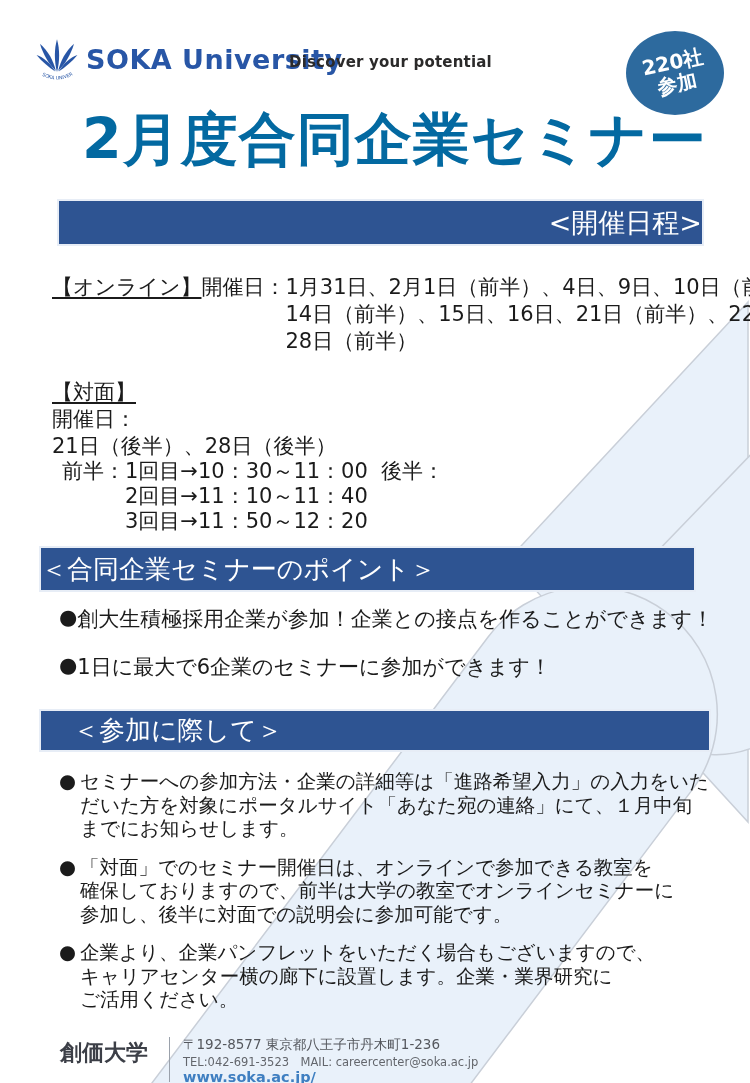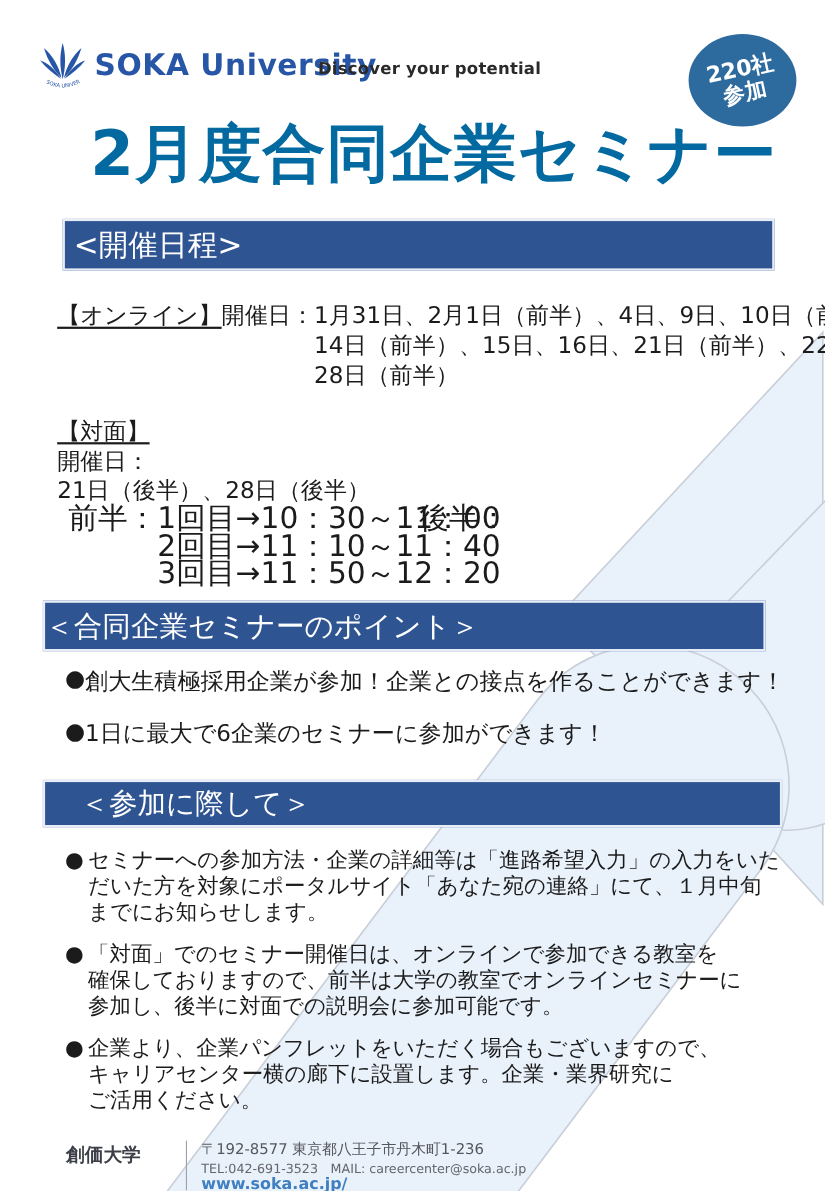--- a/index.html
+++ b/index.html
@@ -12,44 +12,44 @@
   .logo-icon{left:34px;top:38px;}
   .logo-text{left:86px;top:44px;font-size:27px;font-weight:600;letter-spacing:.5px;color:#2856a6;white-space:nowrap;}
   .tagline{left:289px;top:53px;font-size:15px;font-weight:800;color:#2b2a2a;letter-spacing:.2px;white-space:nowrap;}
   .badge{left:626px;top:31px;width:98px;height:84px;border-radius:50%;background:#2d6a9e;display:flex;align-items:center;justify-content:center;}
   .badge-inner{transform:rotate(-12deg);color:#fff;font-size:20px;line-height:1.12;font-weight:600;text-align:center;white-space:pre-line;}
 
   .main-title{left:82px;top:102px;font-size:57px;font-weight:900;letter-spacing:1px;color:#0369a1;white-space:nowrap;}
 
   
   .bar{background:#2e5492;color:#ffffff;display:flex;align-items:center;border:2px solid #e7edf6;box-sizing:border-box;white-space:nowrap;}
-  .bar1{left:57px;top:199px;width:647px;height:47px;font-size:27px;padding-left:8px;}
+  .bar1{left:57px;top:199px;width:647px;height:47px;font-size:27px;padding-left:8px;justify-content:flex-end;}
   .bar2{left:39px;top:546px;width:657px;height:46px;font-size:26px;}
   .bar3{left:39px;top:709px;width:672px;height:43px;font-size:26px;padding-left:32px;}
 
   
   .sched{font-size:21px;line-height:27px;display:flex;white-space:nowrap;}
   .sched .lbl{text-decoration:underline;text-underline-offset:3px;}
   .sched-online{left:52px;top:274px;}
   .sched-inperson{left:52px;top:379px;flex-direction:column;}
-  .times{font-size:27px;line-height:25px;display:flex;white-space:nowrap;}
+  .times{font-size:21px;line-height:25px;display:flex;white-space:nowrap;}
   .times1{left:62px;top:459px;}
   .times2{left:381px;top:459px;}
 
   
   .pt{font-size:21px;display:flex;white-space:nowrap;}
   .pt1{left:59px;top:605px;}
   .pt2{left:59px;top:653px;}
   .participation{left:59px;top:770px;width:665px;}
   .para{display:flex;margin-bottom:15px;font-size:19.5px;line-height:23.5px;}
   .marker{flex:0 0 21px;}
   .para-text{white-space:pre-line;}
 
   
-  .f-org{left:60px;top:1038px;font-size:17px;font-weight:bold;color:#3c3f47;}
+  .f-org{left:60px;top:1038px;font-size:22px;font-weight:bold;color:#3c3f47;}
   .f-dept{left:60px;top:1063px;font-size:17px;color:#6b6b6b;letter-spacing:3px;white-space:nowrap;margin-top:44px;}
   .f-div{left:169px;top:1037px;width:1px;height:45px;background:#9aa1ab;}
   .f-addr{left:183px;top:1036px;font-size:13.5px;color:#54575d;white-space:nowrap;}
   .f-contact{left:183px;top:1055px;font-size:11.5px;color:#63666c;white-space:nowrap;}
   .f-web{left:183px;top:1069px;font-size:14.5px;font-weight:bold;color:#3f7fc1;white-space:nowrap;cursor:pointer;}
 </style>
 </head>
 <body>
 
 <div class="page">

